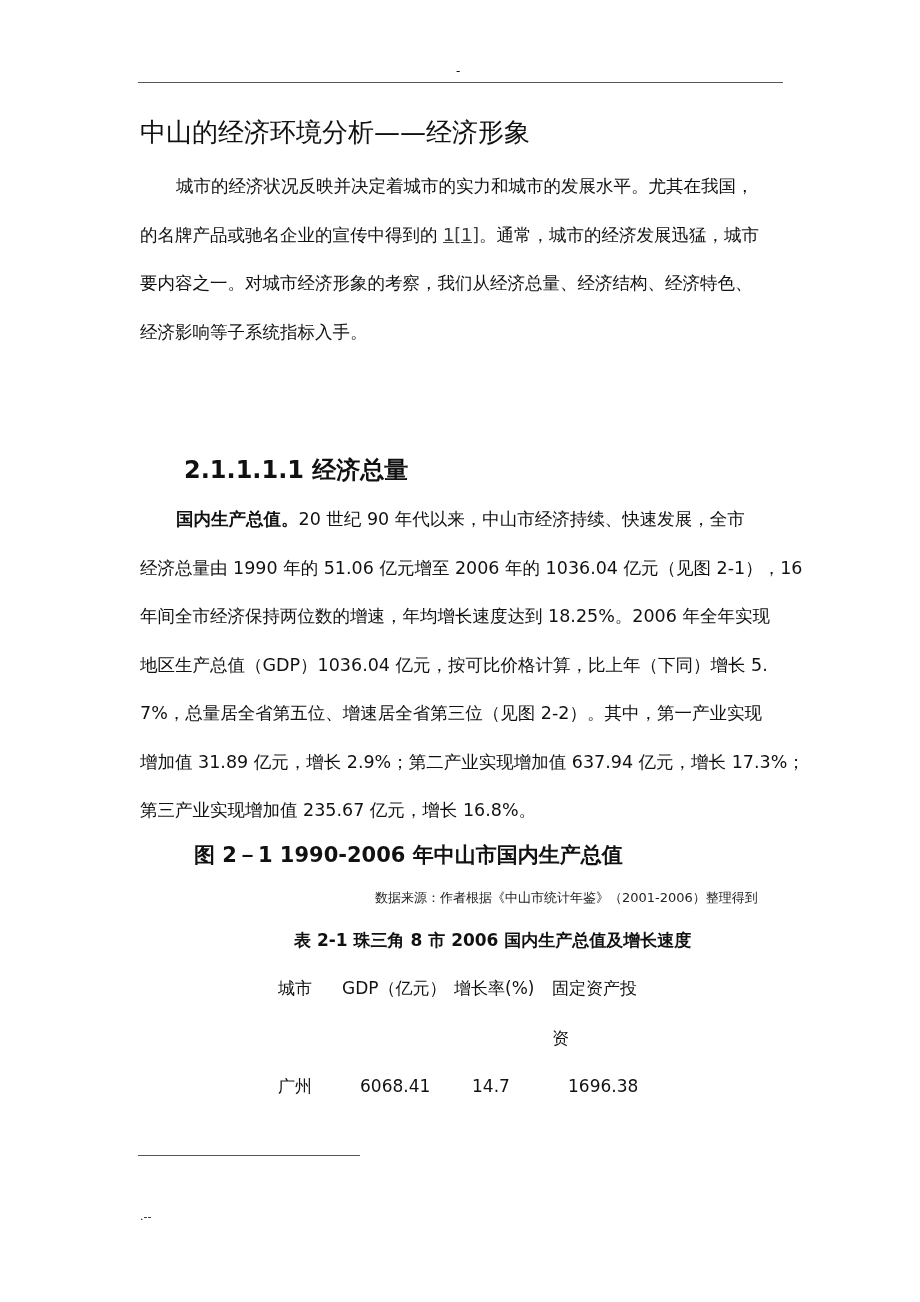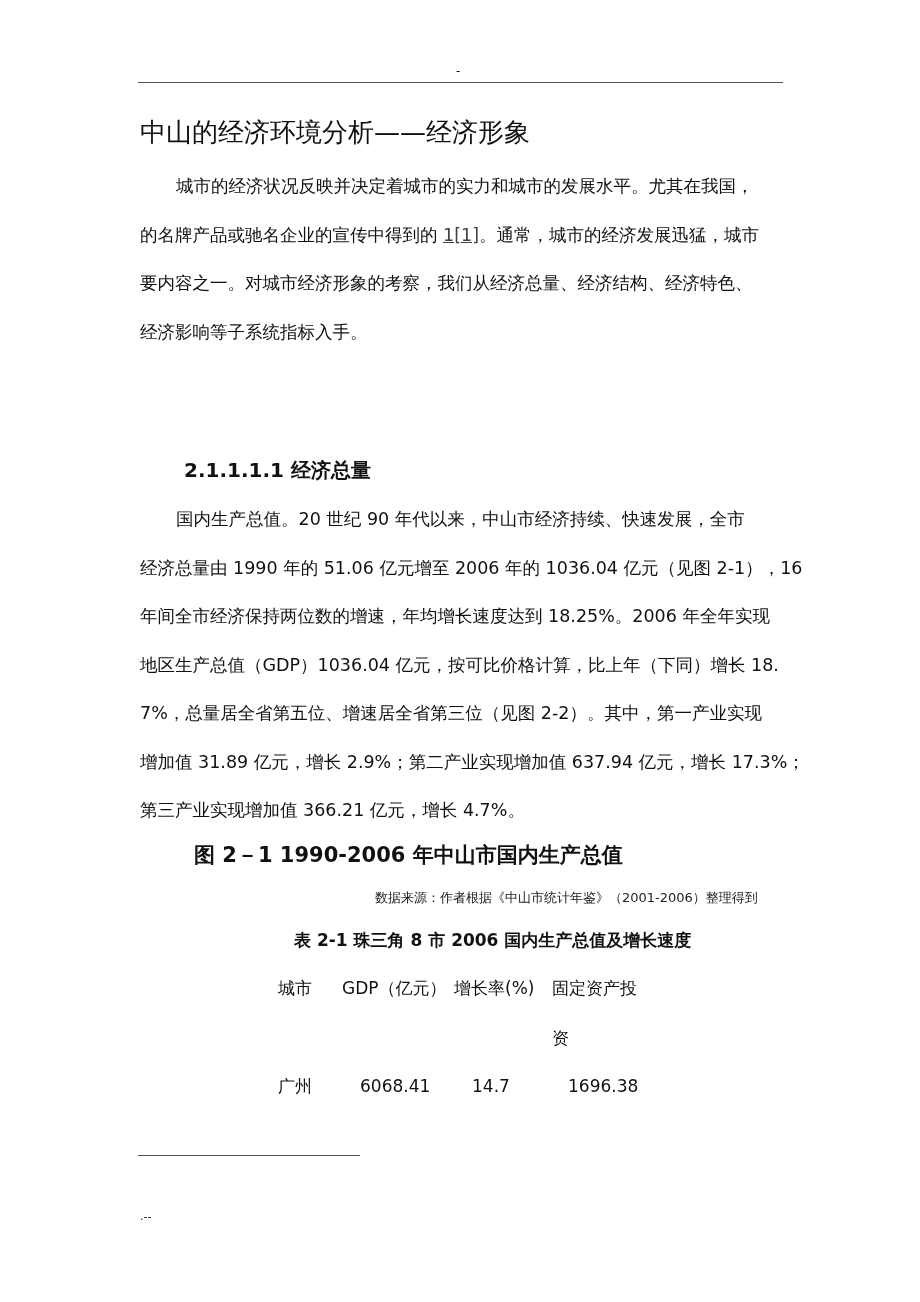--- a/index.html
+++ b/index.html
@@ -6,22 +6,22 @@
   body { width: 920px; height: 1302px; position: relative; overflow: hidden;
          font-family: "DejaVu Sans", "Liberation Sans", sans-serif; color: #111; }
   .abs { position: absolute; }
   .header-mark { left: 456px; top: 64px; font-size: 12px; line-height: 14px; }
   .header-rule { left: 138px; top: 82px; width: 645px; height: 0; border-top: 1.5px solid #555; }
   .title { left: 140px; top: 112px; font-size: 26px; line-height: 40px; font-weight: normal; letter-spacing: 0px; margin: 0; }
   .para { left: 140px; width: 643px; font-size: 17.5px; line-height: 48.5px; text-align: justify; margin: 0; }
   .para .line { display: block; white-space: nowrap; }
   .indent { padding-left: 36px; }
   .cite { color: #404040; text-decoration: underline; }
-  .h4 { left: 184px; top: 452px; font-size: 20px; font-weight: bold; line-height: 36px; margin: 0; }
-  .bold { font-weight: normal; }
+  .h4 { left: 184px; top: 452px; font-size: 24px; font-weight: bold; line-height: 36px; margin: 0; }
+  .bold { font-weight: bold; }
   .fig-caption { left: 194px; top: 840px; font-size: 21px; font-weight: bold; line-height: 30px; }
   .source { left: 375px; top: 885px; font-size: 13px; line-height: 26px; color: #222; }
   .table-caption { left: 258px; top: 925px; font-size: 17px; font-weight: bold; line-height: 30px; margin-left: 36px; }
   .tbl { left: 270px; top: 970px; font-size: 17px; }
   .cell { position: absolute; white-space: nowrap; line-height: 36px; }
   .footnote-rule { left: 138px; top: 1155px; width: 222px; border-top: 1.5px solid #555; }
   .footer-mark { left: 140px; top: 1210px; font-size: 11px; line-height: 14px; }
 </style>
 </head>
 <body>
@@ -37,24 +37,24 @@
   <span class="line">要内容之一。对城市经济形象的考察，我们从经济总量、经济结构、经济特色、</span>
   <span class="line">经济影响等子系统指标入手。</span>
 </div>
 
 <h4 class="abs h4">2.1.1.1.1 经济总量</h4>
 
 <div class="abs para" style="top:495px;">
   <span class="line indent"><span class="bold">国内生产总值。</span><span>20 世纪 90 年代以来，中山市经济持续、快速发展，全市</span></span>
   <span class="line">经济总量由 1990 年的 51.06 亿元增至 2006 年的 1036.04 亿元（见图 2-1），16</span>
   <span class="line">年间全市经济保持两位数的增速，年均增长速度达到 18.25%。2006 年全年实现</span>
-  <span class="line">地区生产总值（GDP）1036.04 亿元，按可比价格计算，比上年（下同）增长 18.</span>
+  <span class="line">地区生产总值（GDP）1036.04 亿元，按可比价格计算，比上年（下同）增长 5.</span>
   <span class="line">7%，总量居全省第五位、增速居全省第三位（见图 2-2）。其中，第一产业实现</span>
   <span class="line">增加值 31.89 亿元，增长 2.9%；第二产业实现增加值 637.94 亿元，增长 17.3%；</span>
-  <span class="line">第三产业实现增加值 366.21 亿元，增长 4.7%。</span>
+  <span class="line">第三产业实现增加值 235.67 亿元，增长 16.8%。</span>
 </div>
 
 <div class="abs fig-caption">图 2－1  1990-2006 年中山市国内生产总值</div>
 <div class="abs source">数据来源：作者根据《中山市统计年鉴》（2001-2006）整理得到</div>
 <div class="abs table-caption">表 2-1 珠三角 8 市 2006 国内生产总值及增长速度</div>
 
 <div class="abs tbl">
   <div class="cell" style="left:8px; top:0;">城市</div>
   <div class="cell" style="left:72px; top:0;">GDP（亿元）</div>
   <div class="cell" style="left:184px; top:0;text-align:right;">增长率(%)</div>

